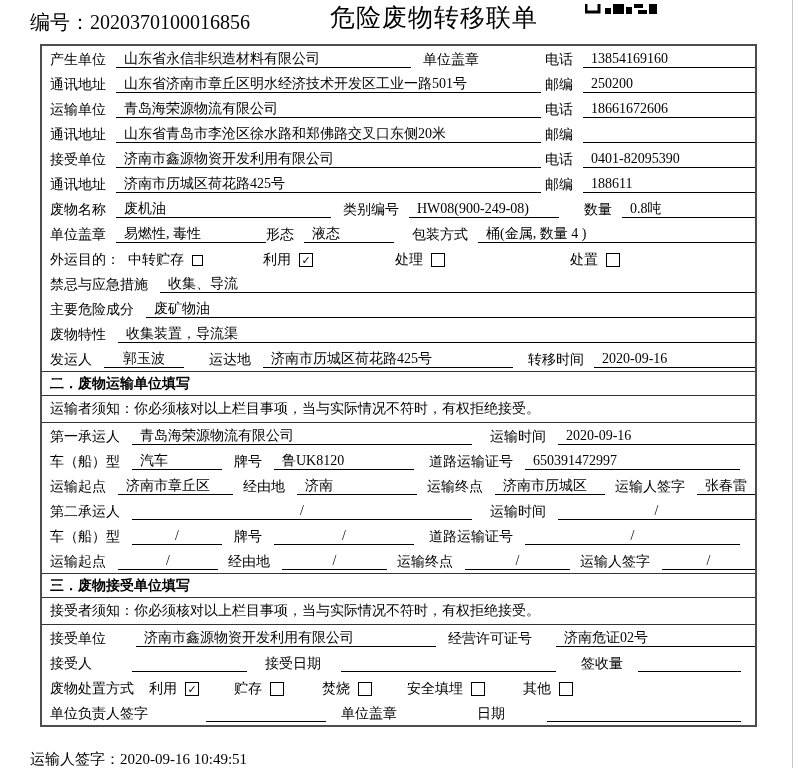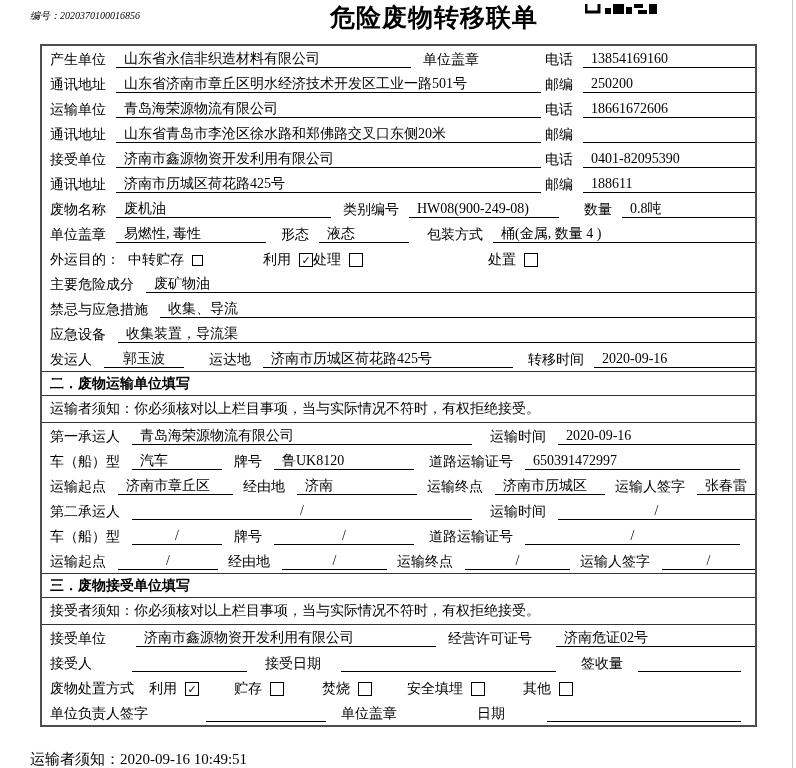--- a/index.html
+++ b/index.html
@@ -2,22 +2,22 @@
 <html><head>
 <meta charset="utf-8">
 <style>
   html,body{margin:0;padding:0;}
   body{
     width:796px;height:768px;position:relative;background:#ffffff;
     font-family:"Liberation Serif","DejaVu Serif",serif;color:#000;overflow:hidden;
   }
   .page-edge{position:absolute;top:0;bottom:0;right:3px;width:1px;background:#c9c9c9;}
   .doc-header{position:absolute;left:0;top:0;width:796px;height:44px;}
-  .serial{position:absolute;left:30px;top:9px;font-size:10px;white-space:nowrap;font-style:italic;}
-  .doc-title{position:absolute;left:330px;top:1px;font-size:25px;font-weight:bold;letter-spacing:1px;white-space:nowrap;}
+  .serial{position:absolute;left:30px;top:9px;font-size:20px;white-space:nowrap;}
+  .doc-title{position:absolute;left:330px;top:1px;font-size:25px;font-weight:normal;letter-spacing:1px;white-space:nowrap;}
   .qr{position:absolute;left:585px;top:0;}
   .form-table{
     position:absolute;left:40px;top:44px;width:717px;box-sizing:border-box;
     border:2px solid #4d4d4d;background:#fff;
   }
   .sec-title{height:23px;line-height:23px;font-size:14px;font-weight:bold;padding-left:8px;border-bottom:1px solid #333;}
   .sec-title.mid{border-top:1px solid #333;}
   .notice{height:26px;line-height:26px;font-size:14px;padding-left:8px;border-bottom:1px solid #333;white-space:nowrap;}
   .row{display:flex;align-items:flex-end;height:25px;padding:0 0 3px 8px;font-size:14px;box-sizing:border-box;}
   .lbl{white-space:nowrap;line-height:17px;flex:0 0 auto;}
@@ -104,50 +104,50 @@
     <span class="fld" style="width:215px">废机油</span>
     <span class="lbl" style="margin-left:12px">类别编号</span>
     <span class="fld" style="width:150px">HW08(900-249-08)</span>
     <span class="lbl" style="margin-left:25px">数量</span>
     <span class="fld grow">0.8吨</span>
   </div>
 
   <div class="row">
     <span class="lbl">单位盖章</span>
     <span class="fld" style="width:150px">易燃性, 毒性</span>
-    <span class="lbl" style="margin-left:15px">形态</span>
+    <span class="lbl" style="">形态</span>
     <span class="fld" style="width:90px">液态</span>
     <span class="lbl" style="margin-left:18px">包装方式</span>
     <span class="fld grow">桶(金属, 数量 4 )</span>
   </div>
 
   <div class="row">
     <span class="lbl">外运目的：</span>
     <span class="lbl" style="margin-left:8px">中转贮存</span>
     <span class="cb sm"><span></span></span>
     <span class="lbl" style="margin-left:60px">利用</span>
     <span class="cb"><span>✓</span></span>
-    <span class="lbl" style="">处理</span>
+    <span class="lbl" style="margin-left:82px">处理</span>
     <span class="cb"><span></span></span>
     <span class="lbl" style="margin-left:125px">处置</span>
     <span class="cb"><span></span></span>
+  </div>
+
+  <div class="row">
+    <span class="lbl">禁忌与应急措施</span>
+    <span class="fld grow" style="margin-left:12px">收集、导流</span>
   </div>
 
   <div class="row">
     <span class="lbl">主要危险成分</span>
     <span class="fld grow" style="margin-left:12px">废矿物油</span>
   </div>
 
   <div class="row">
-    <span class="lbl">禁忌与应急措施</span>
-    <span class="fld grow" style="margin-left:12px">收集、导流</span>
-  </div>
-
-  <div class="row">
-    <span class="lbl">应急设备</span>
+    <span class="lbl">废物特性</span>
     <span class="fld grow" style="margin-left:12px">收集装置，导流渠</span>
   </div>
 
   <div class="row">
     <span class="lbl">发运人</span>
     <span class="fld ctr" style="width:80px;margin-left:12px">郭玉波</span>
     <span class="lbl" style="margin-left:25px">运达地</span>
     <span class="fld" style="width:250px;margin-left:12px">济南市历城区荷花路425号</span>
     <span class="lbl" style="margin-left:15px">转移时间</span>
     <span class="fld grow">2020-09-16</span>
@@ -246,15 +246,15 @@
   <div class="row">
     <span class="lbl">单位负责人签字</span>
     <span class="fld" style="width:120px;margin-left:58px"></span>
     <span class="lbl" style="margin-left:15px">单位盖章</span>
     <span class="lbl" style="margin-left:80px">日期</span>
     <span class="fld grow" style="margin-left:42px;margin-right:14px"></span>
   </div>
 
 </div>
 
-<div class="print-line"><span>运输者须知：</span><span>2020-09-16 10:49:51</span></div>
+<div class="print-line"><span>运输人签字：</span><span>2020-09-16 10:49:51</span></div>
 
 <div class="page-edge"></div>
 
 </body></html>

